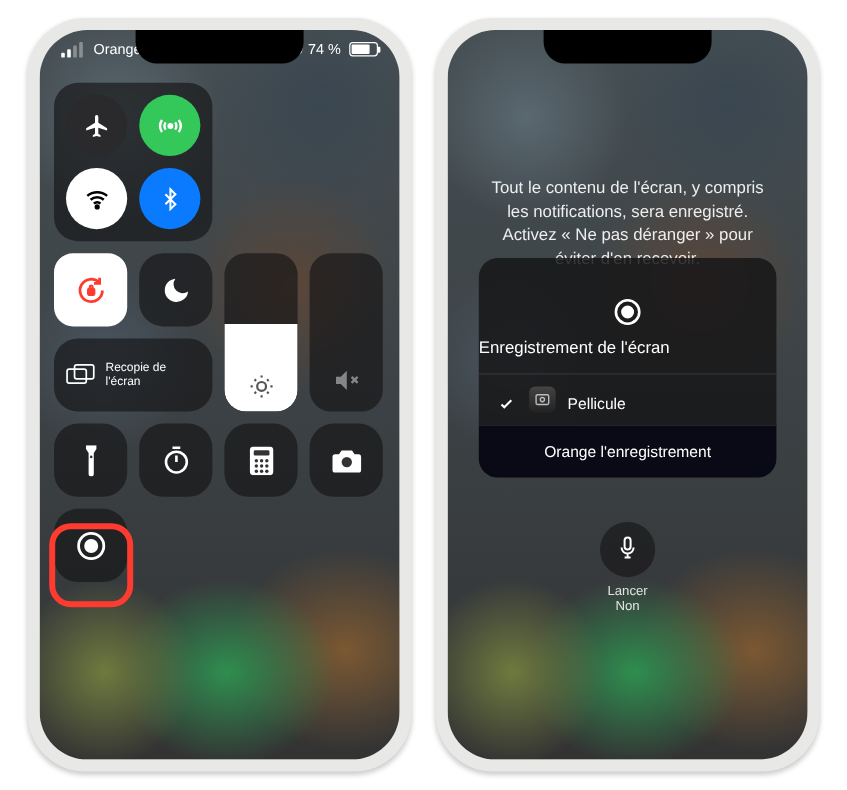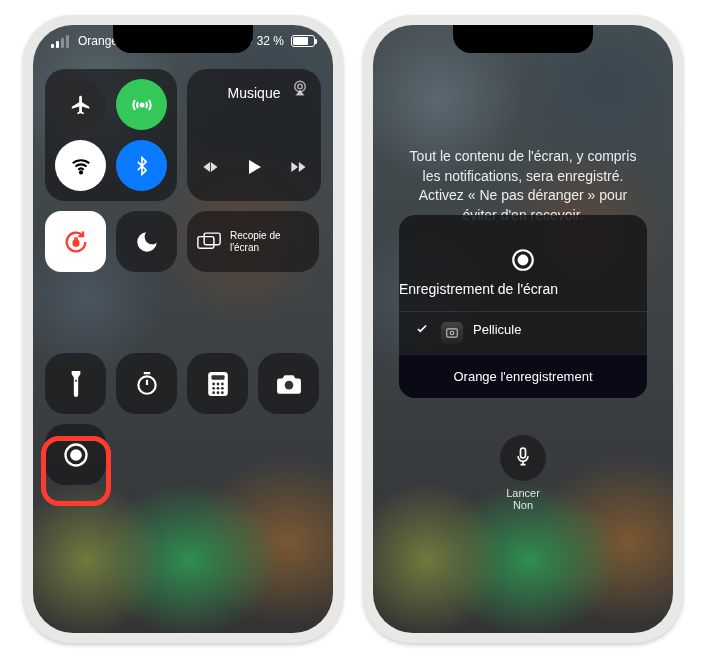--- a/index.html
+++ b/index.html
@@ -46,21 +46,21 @@
   .row4{display:flex;gap:10px;margin-bottom:10px}
   .row5{display:flex;gap:10px}
   .rec-hl{position:absolute;width:70px;height:70px;border:5px solid #ff3b30;border-radius:18px;left:8px;top:411px;box-sizing:border-box}
   svg{display:block}
 
   
   .msg{color:rgba(255,255,255,.9);font-size:14px;text-align:center;position:absolute;top:122px;left:30px;right:30px;line-height:1.4}
   .sheet{position:absolute;top:190px;left:26px;right:26px;background:rgba(22,22,24,.85);border-radius:16px;color:#fff;overflow:hidden}
   .sheet-top{padding:32px 0 14px;}
   .sheet-title{font-size:14px;margin-top:8px}
-  .opt{display:flex;align-items:flex-start;gap:10px;padding:10px 16px;border-top:1px solid rgba(255,255,255,.1);font-size:13px;position:relative}
+  .opt{display:flex;align-items:flex-end;gap:10px;padding:10px 16px;border-top:1px solid rgba(255,255,255,.1);font-size:13px;position:relative}
   .opt .check{width:16px}
   .appic{width:22px;height:22px;border-radius:5px;display:flex;align-items:center;justify-content:center}
   .photos{background:linear-gradient(#444,#222)}
   .msgr{background:#fff}
   .start-btn{padding:14px;text-align:center;background:#0a0a16;font-size:13px;border-top:1px solid rgba(255,255,255,.1)}
   .mic{position:absolute;top:410px;left:0;right:0;text-align:center;color:#fff}
   .mic-circ{width:46px;height:46px;border-radius:50%;background:rgba(30,30,32,.85);display:flex;align-items:center;justify-content:center;margin:0 auto}
   .mic-lbl{font-size:11px;margin-top:6px;color:rgba(255,255,255,.85)}
 </style>
 </head>
@@ -80,21 +80,21 @@
               <span class="dim" style="height:13px"></span>
       </div>
       <span>Orange F</span>
       <span>4G</span>
     </div>
     <div class="status-right">
       <svg width="12" height="12" viewBox="0 0 24 24" fill="none" stroke="#fff" stroke-width="2">
               <circle cx="12" cy="12" r="9"></circle>
               <path d="M12 7l-2 5h4l-2 5" fill="#fff" stroke="none"></path>
             </svg>
-      <span>32 %</span>
+      <span>74 %</span>
       <span class="batt">
               <i></i>
             </span>
     </div>
   </div>
 
   <div class="pad">
     <div class="row">
       <div class="tile grid4">
         <div class="circle dark">
@@ -113,51 +113,24 @@
                   <path d="M3 9a14 14 0 0 1 18 0M6 12.5a9 9 0 0 1 12 0M9 16a4.5 4.5 0 0 1 6 0"></path>
                   <circle cx="12" cy="19" r="1.2" fill="#000"></circle>
                 </svg>
         </div>
         <div class="circle blue">
           <svg width="20" height="20" viewBox="0 0 24 24" fill="none" stroke="#fff" stroke-width="2">
                   <path d="M7 7l10 10-5 5V2l5 5L7 17"></path>
                 </svg>
         </div>
       </div>
-      <div class="tile music">
-        <span class="airplay-ic">
-          <svg width="18" height="18" viewBox="0 0 24 24" fill="none" stroke="currentColor" stroke-width="2">
-                  <circle cx="12" cy="10" r="7"></circle>
-                  <circle cx="12" cy="10" r="3"></circle>
-                  <path d="M8 21l4-5 4 5z" fill="currentColor"></path>
-                </svg>
-        </span>
-        <div style="font-size:14px;margin-top:4px">Musique</div>
-        <div class="transport">
-          <span>
-                  <svg width="20" height="20" viewBox="0 0 24 24" fill="currentColor">
-                    <path d="M11 18V6l-8 6 8 6zm1-12v12l8-6-8-6z" transform="scale(-1,1) translate(-24,0)"></path>
-                  </svg>
-                </span>
-          <span style="color:#fff">
-                  <svg width="24" height="24" viewBox="0 0 24 24" fill="#fff">
-                    <path d="M7 5v14l12-7z"></path>
-                  </svg>
-                </span>
-          <span>
-                  <svg width="20" height="20" viewBox="0 0 24 24" fill="currentColor">
-                    <path d="M4 18l8-6-8-6v12zm9-12v12l8-6-8-6z"></path>
-                  </svg>
-                </span>
-        </div>
-      </div>
     </div>
 
     <div class="row3">
-      <div style="display:flex;gap:10px">
+      <div style="display:flex;flex-direction:column;gap:10px">
         <div style="display:flex;gap:10px" class="row2">
           <div class="lock">
             <svg width="28" height="28" viewBox="0 0 24 24" fill="none" stroke="#ff3b30" stroke-width="2">
                     <path d="M20 12a8 8 0 1 1-2.3-5.6"></path>
                     <path d="M18 3v4h-4" stroke="#ff3b30"></path>
                     <rect x="10" y="11" width="4" height="4" rx="1" fill="#ff3b30"></rect>
                     <path d="M11 11V9.5a1 1 0 0 1 2 0V11" stroke="#ff3b30" stroke-width="1.5"></path>
                   </svg>
           </div>
           <div class="tile small">

